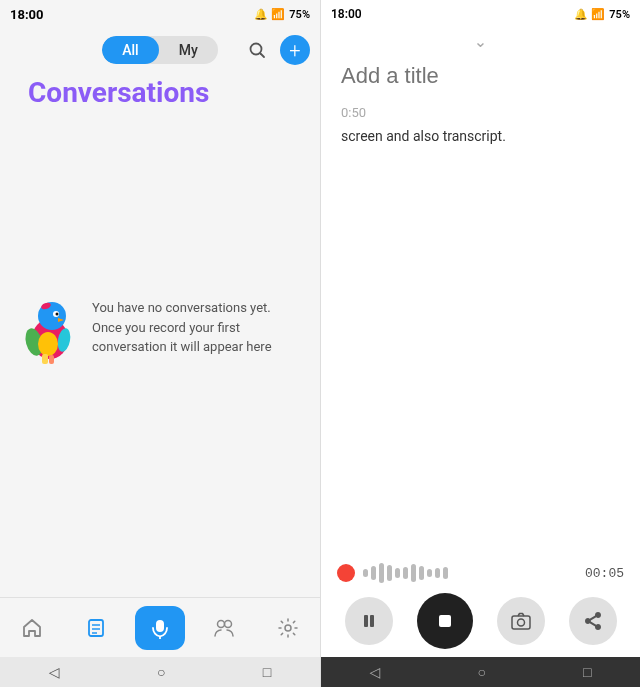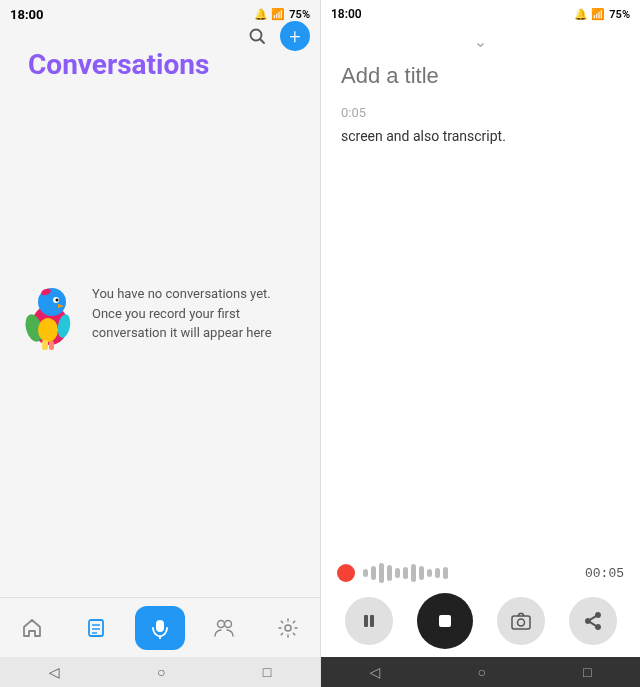--- a/index.html
+++ b/index.html
@@ -297,20 +297,24 @@
   <div class="status-bar-left">
     <span class="time">18:00</span>
     <div class="status-icons">
       <span>🔔</span>
       <span>📶</span>
       <span>75%</span>
     </div>
   </div>
 
   <div class="filter-row">
+    <div class="filter-tabs">
+      <div class="filter-tab active">All</div>
+      <div class="filter-tab inactive">My</div>
+    </div>
     <div class="filter-actions">
       <div class="search-btn">
         <svg width="18" height="18" viewBox="0 0 18 18" fill="none">
           <circle cx="8" cy="8" r="5.5" stroke="#555" stroke-width="1.8"></circle>
           <line x1="12.5" y1="12.5" x2="16" y2="16" stroke="#555" stroke-width="1.8" stroke-linecap="round"></line>
         </svg>
       </div>
       <div class="add-btn">+</div>
     </div>
   </div>
@@ -401,21 +405,21 @@
   </div>
 
   <div class="chevron-bar">
     <span class="chevron-down">⌄</span>
   </div>
 
   <div class="title-area">
     <input class="title-input" type="text" placeholder="Add a title" style="">
   </div>
 
-  <div class="timestamp">0:05</div>
+  <div class="timestamp">0:50</div>
 
   <div class="transcript-text">screen and also transcript.</div>
 
   <div class="spacer"></div>
 
   <div class="recording-controls">
 
     <div class="waveform-row">
       <div class="record-dot"></div>
       <div class="waveform" id="waveform-container">

